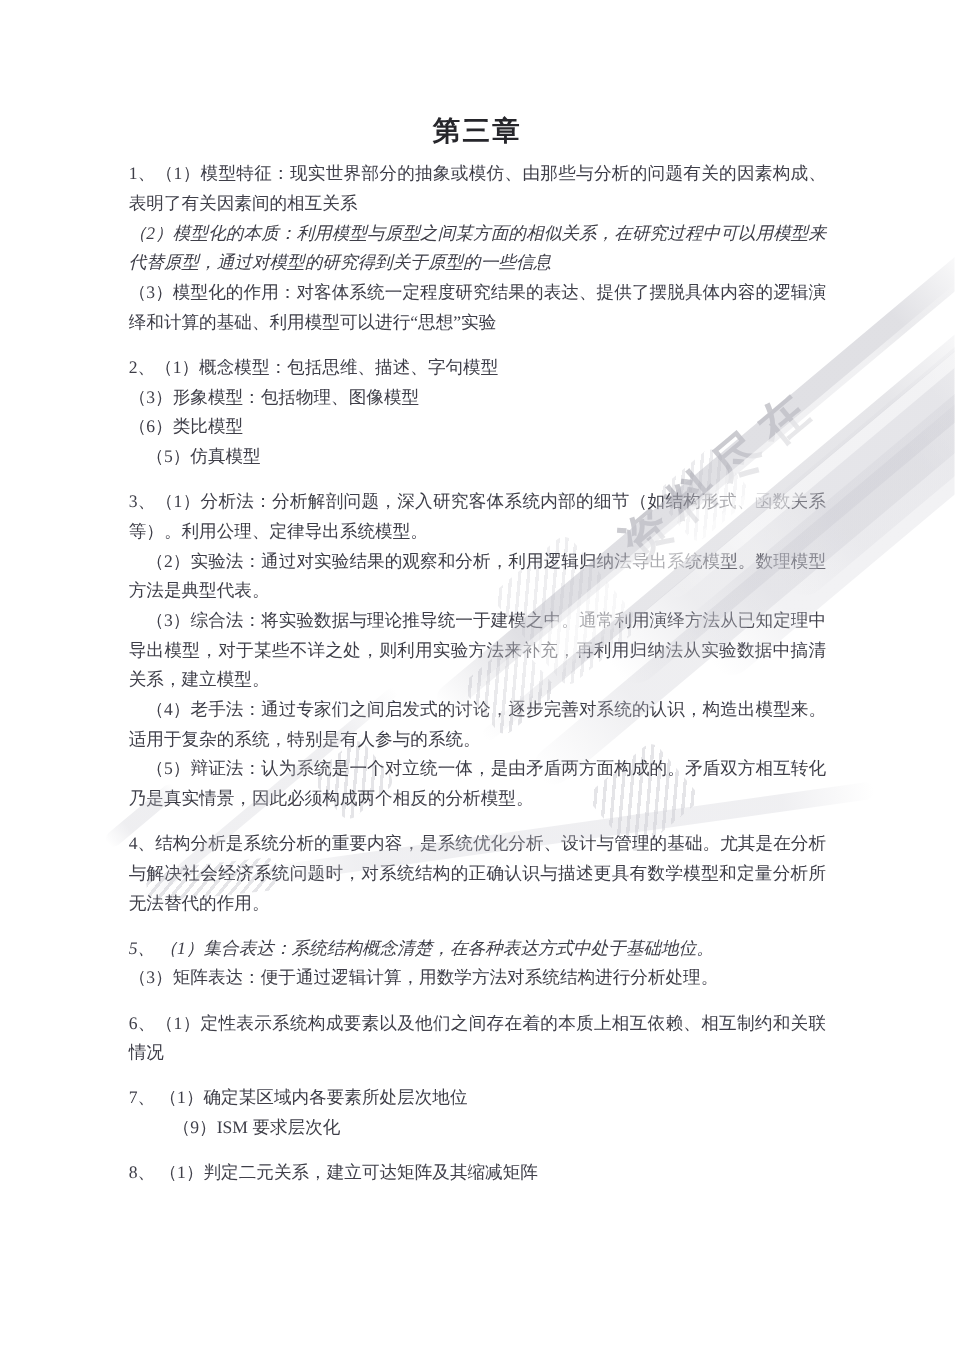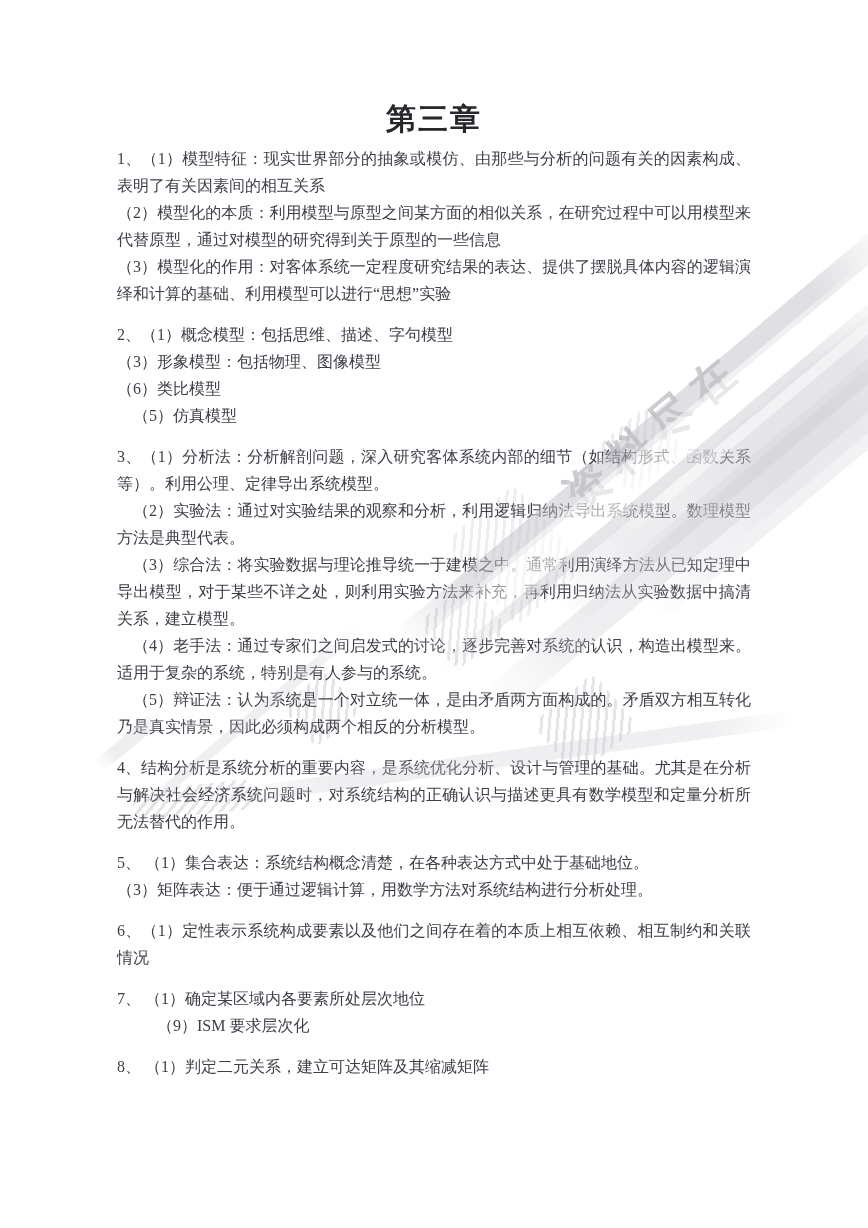--- a/index.html
+++ b/index.html
@@ -13,21 +13,21 @@
   .page{position:absolute;inset:0;background:#ffffff;overflow:hidden;}
 
   
   .content{
     position:absolute;left:117px;top:104px;width:634px;z-index:2;
     color:#3e3e48;font-size:16px;line-height:27px;
     text-align:justify;
   }
   .doc-title{
     font-family:"Liberation Sans","DejaVu Sans",sans-serif;
-    font-size:30px;font-weight:bold;color:#26262b;
+    font-size:25px;font-weight:bold;color:#26262b;
     text-align:center;letter-spacing:2px;
     margin:0 0 11px 0;line-height:30px;
   }
   .block{margin:0 0 14px 0;}
   .block p{margin:0;padding:0;}
 
   
   .wm{position:absolute;inset:0;pointer-events:none;overflow:hidden;}
   .wm-under{z-index:1;}
   .wm-over{z-index:3;}
@@ -93,41 +93,41 @@
     <div class="stamp s3"></div>
     <div class="stamp s5"></div>
     <div class="wm-text">资料尽在</div>
   </div>
 
   <div class="content">
     <h1 class="doc-title">第三章</h1>
     <div id="blocks">
         <div class="block">
           <p style="text-indent: 0em;">1、（1）模型特征：现实世界部分的抽象或模仿、由那些与分析的问题有关的因素构成、表明了有关因素间的相互关系</p>
-          <p style="text-indent: 0em;">（2）模型化的本质：利用模型与原型之间某方面的相似关系，在研究过程中可以用模型来代替原型，通过对模型的研究得到关于原型的一些信息</p>
+          <p style="text-indent: 0em; font-style: italic;">（2）模型化的本质：利用模型与原型之间某方面的相似关系，在研究过程中可以用模型来代替原型，通过对模型的研究得到关于原型的一些信息</p>
           <p style="text-indent: 0em;">（3）模型化的作用：对客体系统一定程度研究结果的表达、提供了摆脱具体内容的逻辑演绎和计算的基础、利用模型可以进行“思想”实验</p>
         </div>
         <div class="block">
           <p style="text-indent: 0em;">2、（1）概念模型：包括思维、描述、字句模型</p>
           <p style="text-indent: 0em;">（3）形象模型：包括物理、图像模型</p>
           <p style="text-indent: 0em;">（6）类比模型</p>
           <p style="text-indent: 1em;">（5）仿真模型</p>
         </div>
         <div class="block">
           <p style="text-indent: 0em;">3、（1）分析法：分析解剖问题，深入研究客体系统内部的细节（如结构形式、函数关系等）。利用公理、定律导出系统模型。</p>
           <p style="text-indent: 1em;">（2）实验法：通过对实验结果的观察和分析，利用逻辑归纳法导出系统模型。数理模型方法是典型代表。</p>
           <p style="text-indent: 1em;">（3）综合法：将实验数据与理论推导统一于建模之中。通常利用演绎方法从已知定理中导出模型，对于某些不详之处，则利用实验方法来补充，再利用归纳法从实验数据中搞清关系，建立模型。</p>
           <p style="text-indent: 1em;">（4）老手法：通过专家们之间启发式的讨论，逐步完善对系统的认识，构造出模型来。适用于复杂的系统，特别是有人参与的系统。</p>
           <p style="text-indent: 1em;">（5）辩证法：认为系统是一个对立统一体，是由矛盾两方面构成的。矛盾双方相互转化乃是真实情景，因此必须构成两个相反的分析模型。</p>
         </div>
         <div class="block">
           <p style="text-indent: 0em;">4、结构分析是系统分析的重要内容，是系统优化分析、设计与管理的基础。尤其是在分析与解决社会经济系统问题时，对系统结构的正确认识与描述更具有数学模型和定量分析所无法替代的作用。</p>
         </div>
         <div class="block">
-          <p style="text-indent: 0em;">5、 （1）集合表达：系统结构概念清楚，在各种表达方式中处于基础地位。</p>
+          <p style="text-indent: 0em; font-style: italic;">5、 （1）集合表达：系统结构概念清楚，在各种表达方式中处于基础地位。</p>
           <p style="text-indent: 0em;">（3）矩阵表达：便于通过逻辑计算，用数学方法对系统结构进行分析处理。</p>
         </div>
         <div class="block">
           <p style="text-indent: 0em;">6、（1）定性表示系统构成要素以及他们之间存在着的本质上相互依赖、相互制约和关联情况</p>
         </div>
         <div class="block">
           <p style="text-indent: 0em;">7、 （1）确定某区域内各要素所处层次地位</p>
           <p style="text-indent: 2.5em;">（9）ISM 要求层次化</p>
         </div>
         <div class="block">

